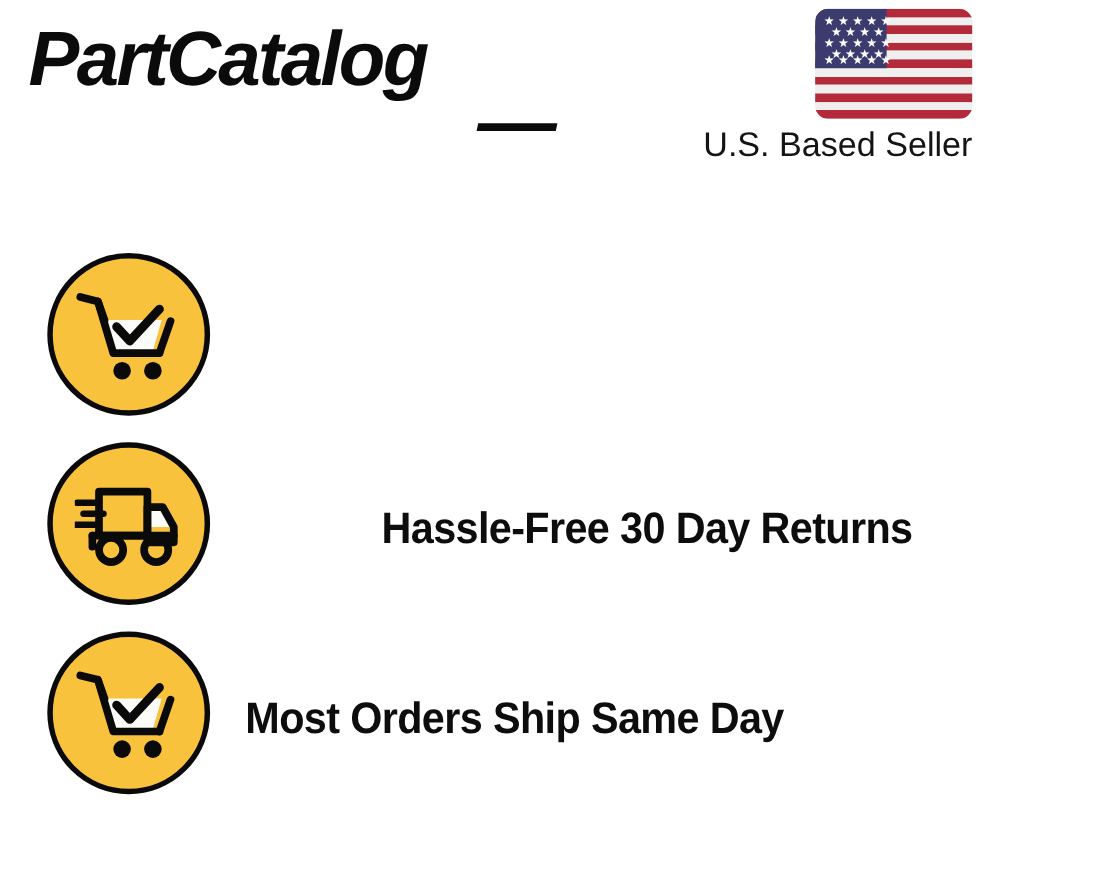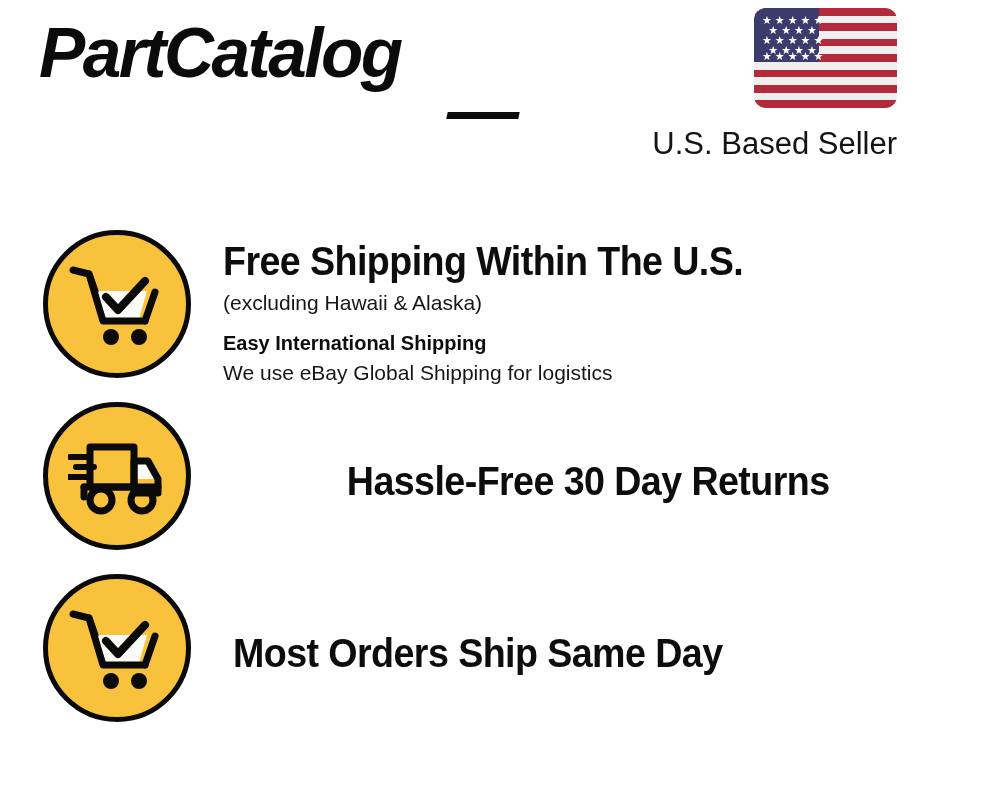--- a/index.html
+++ b/index.html
@@ -14,21 +14,21 @@
     position: relative;
     overflow: hidden;
     font-family: "Liberation Sans", sans-serif;
     color: #111111;
     -webkit-font-smoothing: antialiased;
   }
 
   
   .header {
     position: absolute;
-    left: 17px; top: 0;
+    left: 4px; top: 0;
     width: 892px;
     height: 170px;
   }
 
   .brand-logo {
     position: absolute;
     left: 22px;
     top: 16px;
     width: 470px;
     height: 100px;
@@ -101,21 +101,21 @@
     background: #3c3b6e;
   }
   .flag .star {
     position: absolute;
     color: #ffffff;
     font-size: 11px;
     line-height: 11px;
     transform: translate(-50%, -50%);
   }
   .seller-label {
-    margin-top: 18px;
+    margin-top: 6px;
     font-family: "Liberation Sans", sans-serif;
     font-size: 31px;
     line-height: 36px;
     font-weight: normal;
     color: #141414;
     letter-spacing: 0px;
     white-space: nowrap;
   }
 
   
@@ -125,21 +125,21 @@
     top: 230px;
     width: 1000px;
   }
   .feature-row {
     position: relative;
     display: flex;
     align-items: flex-start;
   }
   .feature-row.row-1 { height: 172px; }
   .feature-row.row-2 { height: 172px; text-align: center; }
-  .feature-row.row-3 { height: 172px; gap: 10px; }
+  .feature-row.row-3 { height: 172px; }
 
   .badge {
     position: relative;
     flex: 0 0 auto;
     width: 148px;
     height: 148px;
     margin-left: 43px;
     border-radius: 50%;
     background: #f8c23c;
     border: 5px solid #0a0a0a;
@@ -269,26 +269,20 @@
         <path d="M4 9 L20 13 L34 60 L76 60" fill="none" stroke="#0a0a0a" stroke-width="7" stroke-linecap="round" stroke-linejoin="round"></path>
         <path d="M20 13 L26 30" fill="none" stroke="#0a0a0a" stroke-width="7" stroke-linecap="round" stroke-linejoin="round"></path>
         <path d="M76 60 L86 31" fill="none" stroke="#0a0a0a" stroke-width="7" stroke-linecap="round" stroke-linejoin="round"></path>
 
         <path d="M37 36 L49 49 L76 20" fill="none" stroke="#0a0a0a" stroke-width="8" stroke-linecap="round" stroke-linejoin="round"></path>
 
         <circle cx="42" cy="76" r="8" fill="#0a0a0a"></circle>
         <circle cx="70" cy="76" r="8" fill="#0a0a0a"></circle>
       </svg>
     </div>
-    <div class="feature-text">
-      <div class="feature-title">Free Shipping Within The U.S.</div>
-      <div class="feature-sub">(excluding Hawaii &amp; Alaska)</div>
-      <div class="feature-strong">Easy International Shipping</div>
-      <div class="feature-note">We use eBay Global Shipping for logistics</div>
-    </div>
   </div>
 
   <div class="feature-row row-2">
     <div class="badge">
       <svg width="98" height="82" viewBox="0 0 98 82" aria-hidden="true">
 
         <polygon points="69,28 82,28 86,44 69,44" fill="#fbfbf8"></polygon>
 
         <path d="M22 12 H66 V52 H22 Z" fill="none" stroke="#0a0a0a" stroke-width="7" stroke-linejoin="round"></path>
 

